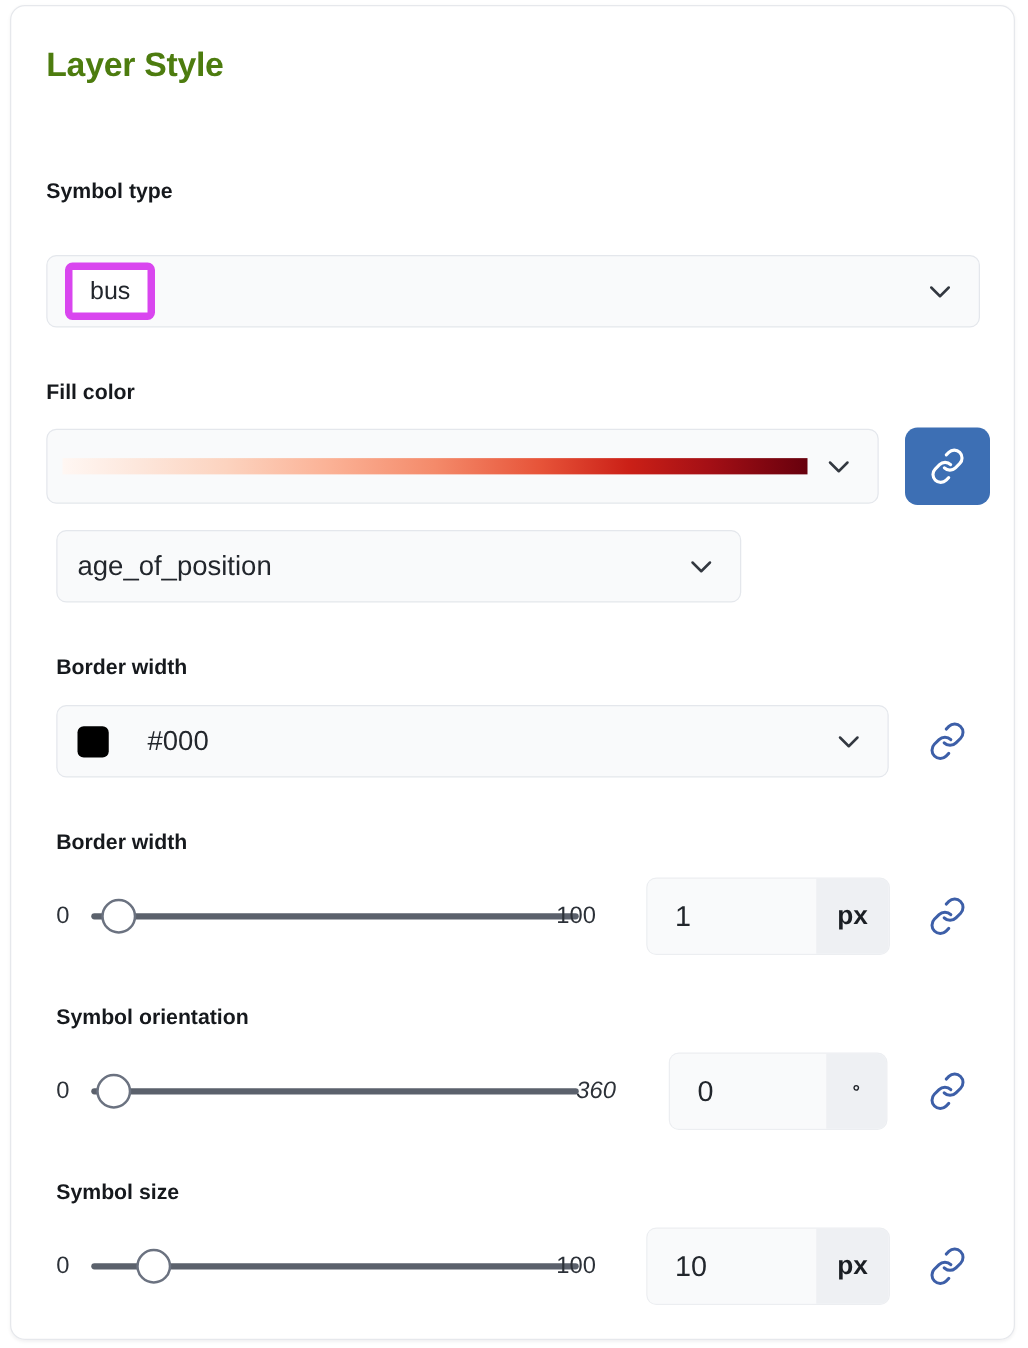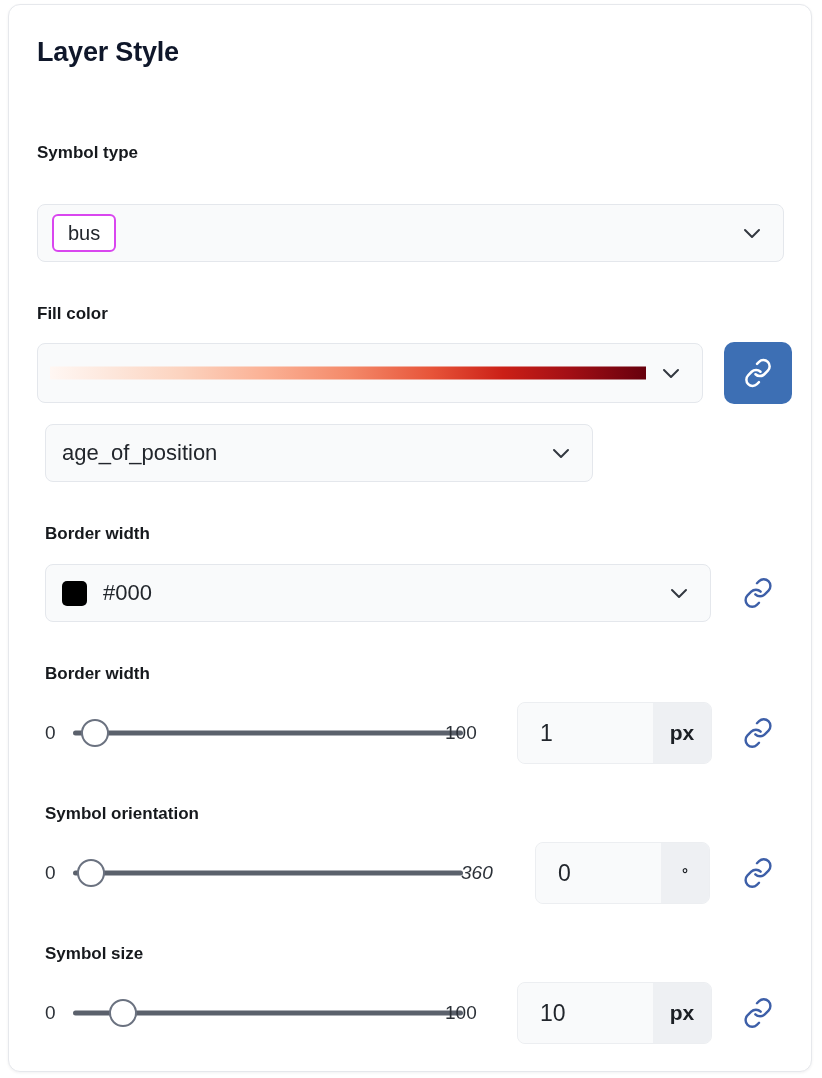--- a/index.html
+++ b/index.html
@@ -20,21 +20,21 @@
     border-radius: 12px;
     box-shadow: 0 1px 3px rgba(16,24,40,.06);
     overflow: hidden;
   }
 
   .title {
     position: absolute;
     left: 28px; top: 32px;
     font-size: 27px;
     font-weight: bold;
-    color: #0f172a;
+    color: #4d7c0f;
     letter-spacing: -0.2px;
   }
 
   .field-label {
     position: absolute;
     font-size: 17px;
     font-weight: bold;
     color: #16191d;
   }
 
@@ -79,21 +79,21 @@
     right: 18px; top: 50%;
     transform: translateY(-50%);
     width: 26px; height: 26px;
     display: flex; align-items: center; justify-content: center;
   }
   .chev svg { display: block; }
 
   .chip {
     margin-left: 14px;
     background: #ffffff;
-    border: 2px solid #d946ef;
+    border: 6px solid #d946ef;
     border-radius: 6px;
     padding: 7px 14px;
     font-size: 20px;
     color: #22262c;
     line-height: 1;
   }
 
   .select-text {
     margin-left: 16px;
     font-size: 22px;
@@ -239,21 +239,21 @@
     <span class="select-text">age_of_position</span>
     <span class="chev">
       <svg width="24" height="24" viewBox="0 0 24 24" fill="none" stroke="#333840" stroke-width="2" stroke-linecap="round" stroke-linejoin="round">
         <polyline points="5,9 12,16 19,9"></polyline>
       </svg>
     </span>
   </div>
 
   <div class="field-label" style="left:36px; top:519px;">Border width</div>
 
-  <div class="select" style="left:36px; top:559px; width:666px; height:58px;">
+  <div class="select" style="left:36px; top:559px; width:666px; height:58px;gap:15px;">
     <span class="swatch"></span>
     <span class="swatch-text">#000</span>
     <span class="chev">
       <svg width="24" height="24" viewBox="0 0 24 24" fill="none" stroke="#333840" stroke-width="2" stroke-linecap="round" stroke-linejoin="round">
         <polyline points="5,9 12,16 19,9"></polyline>
       </svg>
     </span>
   </div>
 
   <div class="link-icon" style="left:728px; top:567px;">

